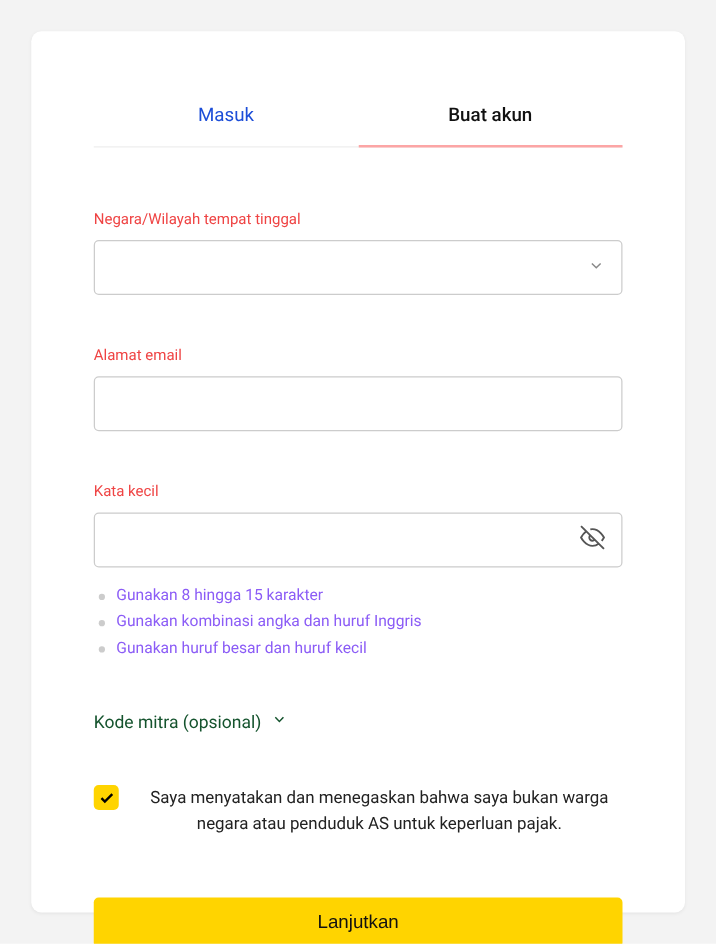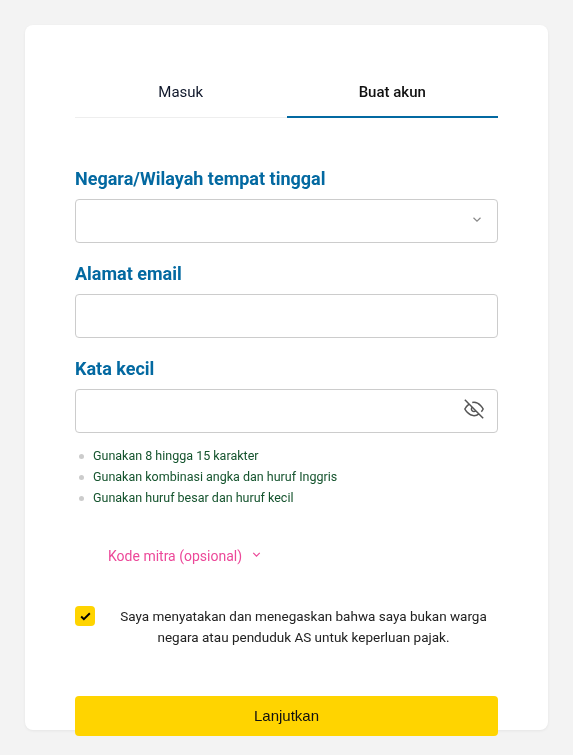--- a/index.html
+++ b/index.html
@@ -20,36 +20,35 @@
 .tabs {
   display: flex;
   border-bottom: 1px solid #eee;
 }
 .tab {
   flex: 1;
   text-align: center;
   padding: 18px 0 15px 0;
   font-size: 15px;
   cursor: pointer;
-  color: #0f172a;
+  color: #1d4ed8;
 }
 .tab.active {
   color: #111;
   font-weight: 500;
-  border-bottom: 2px solid #0369a1;
+  border-bottom: 2px solid #fca5a5;
   margin-bottom: -1px;
 }
-.form-group { margin-top: 20px; }
+.form-group { margin-top: 41px; }
 .form-group.first { margin-top: 50px; }
 .label {
-  font-size: 18px;
-  color: #0369a1;
+  font-size: 12px;
+  color: #ef4444;
   margin-bottom: 10px;
   display: block;
-  font-weight: bold;
 }
 .input-wrap {
   position: relative;
 }
 .input {
   width: 100%;
   height: 44px;
   border: 1px solid #ccc;
   border-radius: 4px;
   padding: 0 12px;
@@ -71,43 +70,42 @@
   transform: translateY(-50%);
   cursor: pointer;
   color: #555;
 }
 .hints {
   list-style: none;
   margin-top: 12px;
 }
 .hints li {
   font-size: 12.5px;
-  color: #14532d;
+  color: #8b5cf6;
   padding: 3px 0 3px 18px;
   position: relative;
 }
 .hints li::before {
   content: "";
   width: 5px;
   height: 5px;
   background: #ccc;
   border-radius: 50%;
   position: absolute;
   left: 4px;
   top: 9px;
 }
 .partner {
   margin-top: 40px;
   display: flex;
   align-items: center;
   gap: 8px;
   cursor: pointer;
   font-size: 14px;
-  color: #ec4899;
-  margin-left: 33px;
+  color: #14532d;
 }
 .declaration {
   margin-top: 42px;
   display: flex;
   gap: 14px;
   align-items: flex-start;
   text-align: center;
 }
 .checkbox {
   width: 20px;

